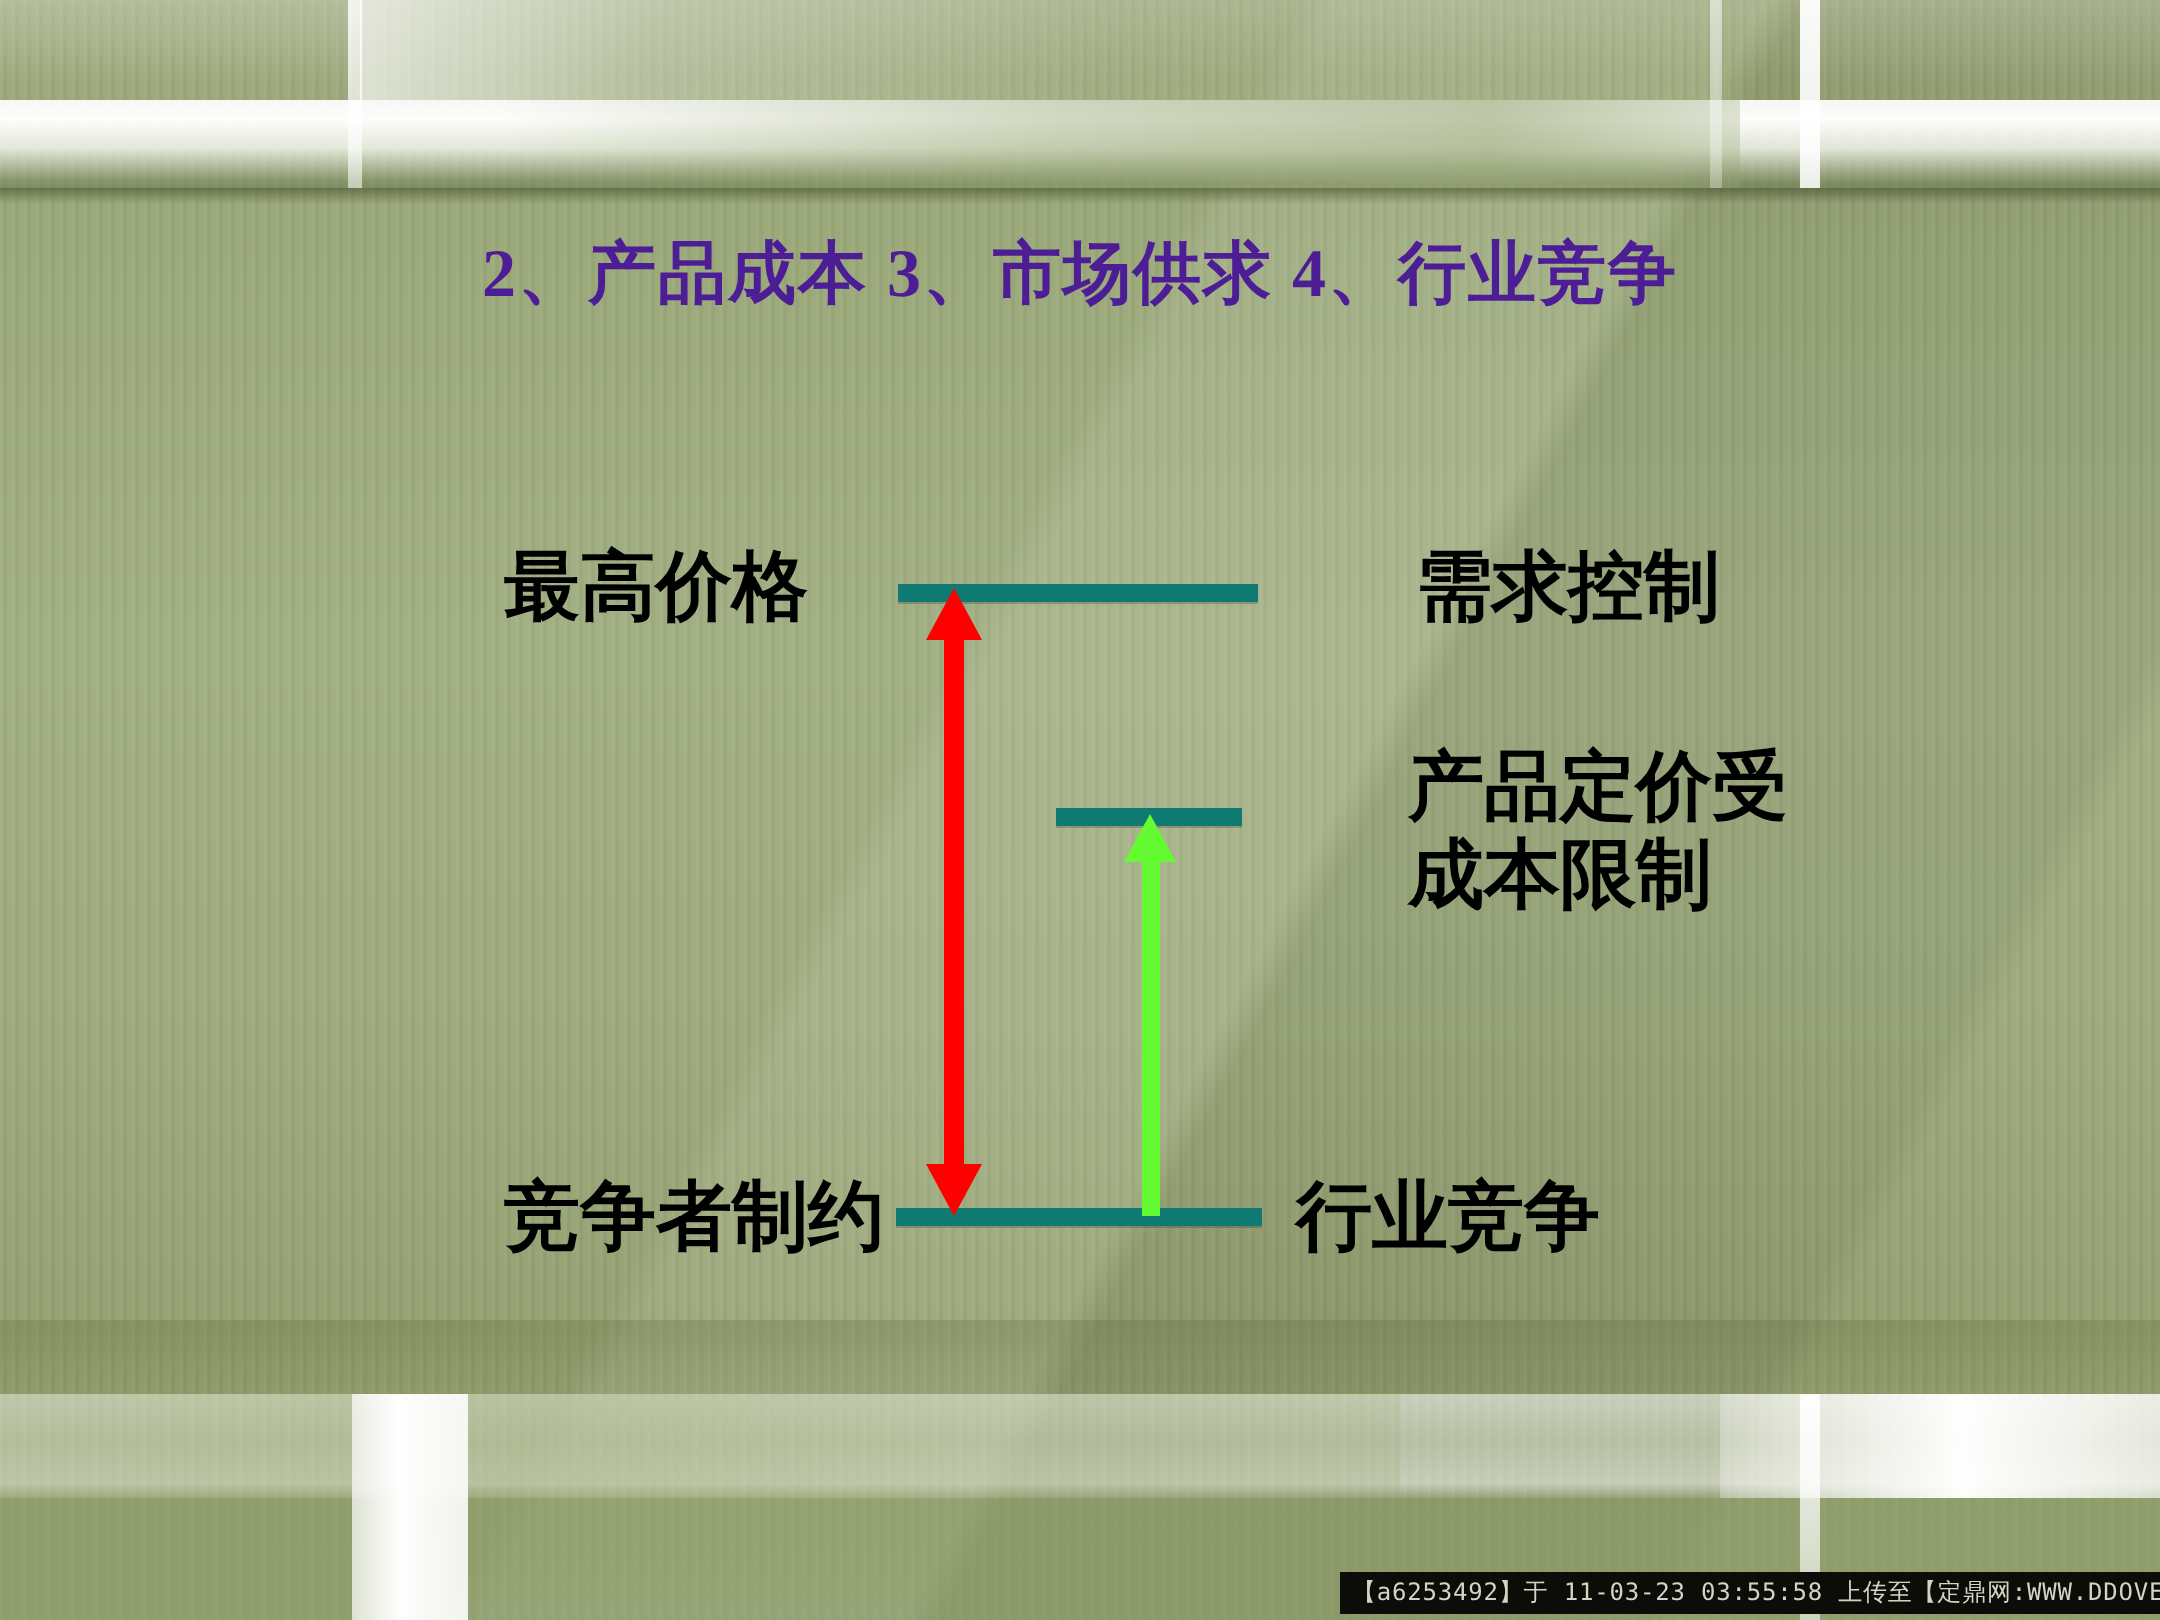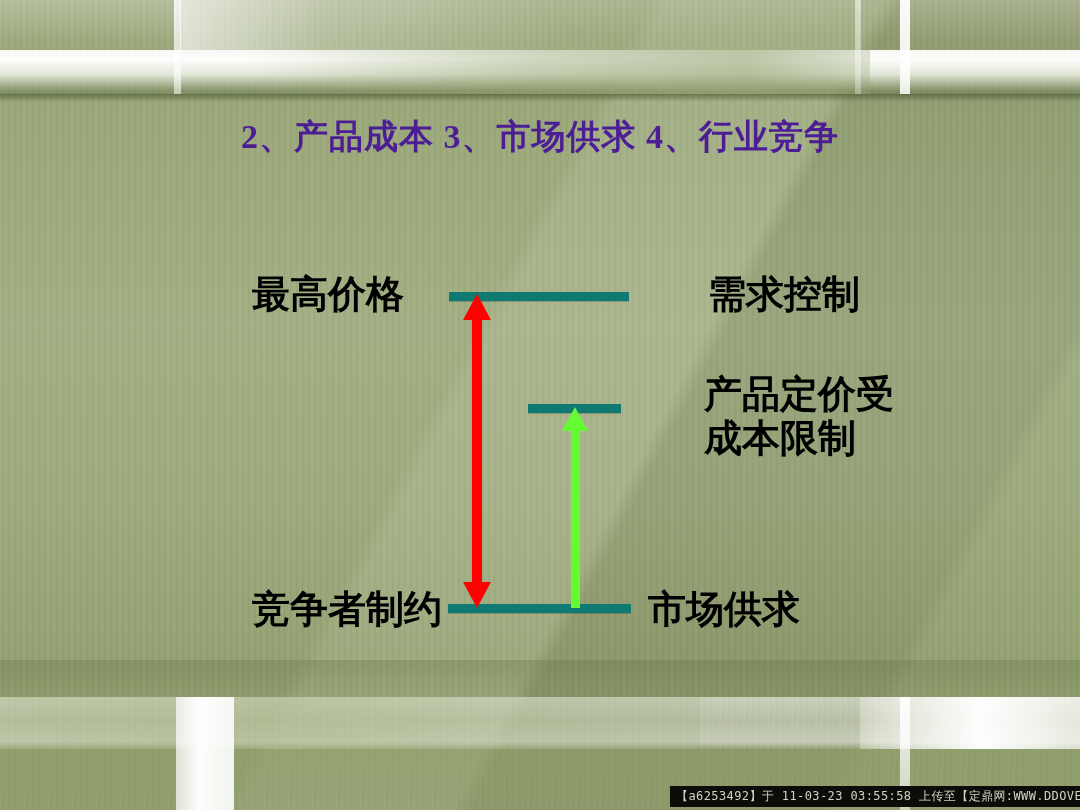--- a/index.html
+++ b/index.html
@@ -296,21 +296,21 @@
 
     <div class="lbl lbl-max">最高价格</div>
     <div class="lbl lbl-min">竞争者制约</div>
     <div class="lbl lbl-dem">需求控制</div>
 
     <div class="lbl lbl-mid">
       <div>产品定价受</div>
       <div>成本限制</div>
     </div>
 
-    <div class="lbl lbl-cost">市场供求</div>
+    <div class="lbl lbl-cost">行业竞争</div>
 
     <div class="hline hline-top"></div>
     <div class="hline hline-middle"></div>
     <div class="hline hline-bottom"></div>
 
     <div class="arrow-red">
       <div class="head-up"></div>
       <div class="shaft"></div>
       <div class="head-down"></div>
     </div>

